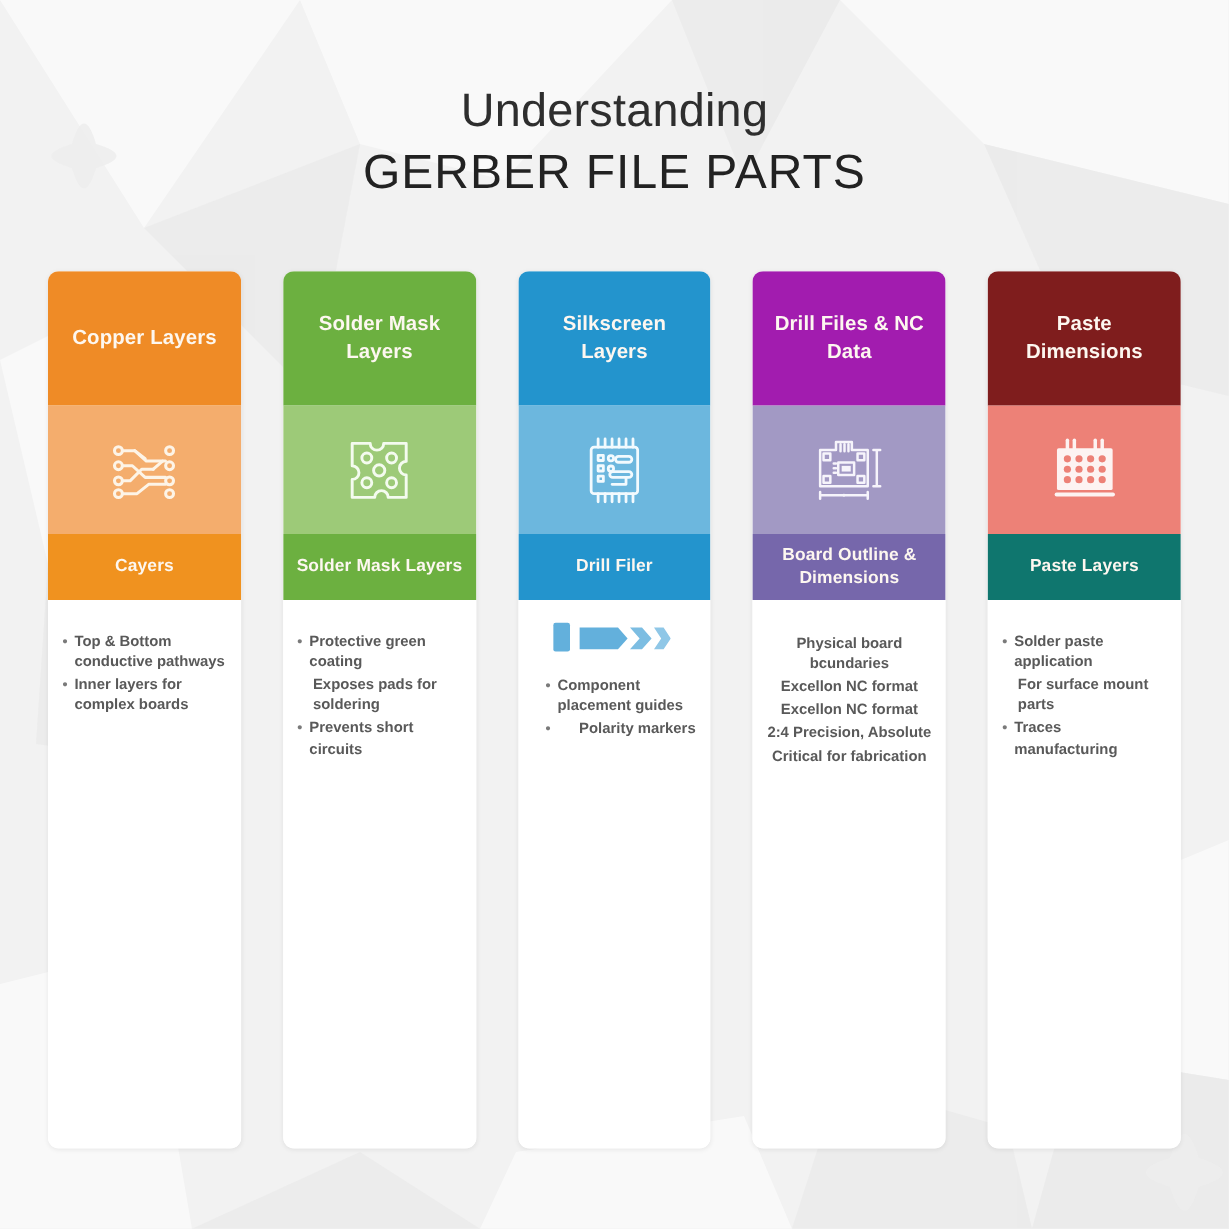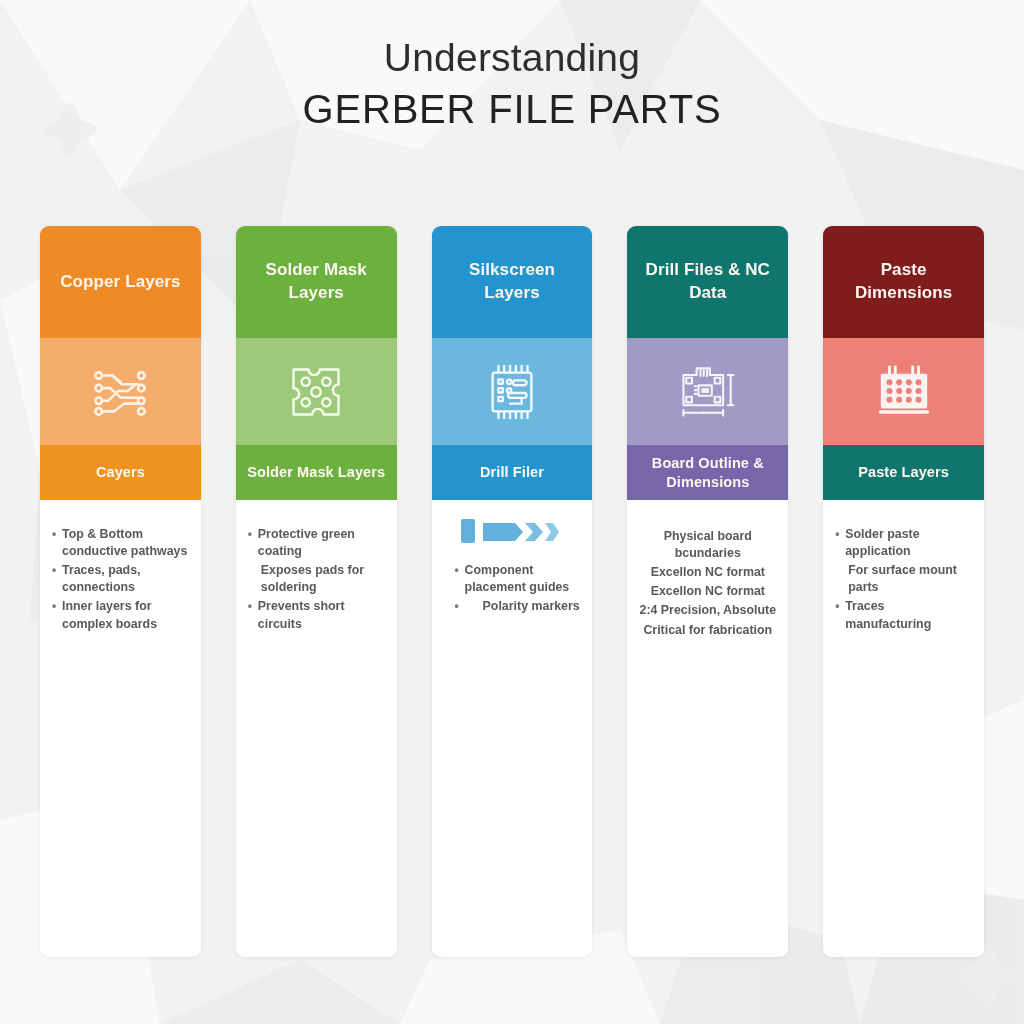--- a/index.html
+++ b/index.html
@@ -9,21 +9,21 @@
     background:#f2f2f2;
     position:relative;
     overflow:hidden;
   }
   
   #bg-texture { position:absolute; inset:0; z-index:0; }
   
   #header {
     position:absolute; top:0; left:0; width:1024px; height:200px;
     z-index:2;
-    display:flex; flex-direction:column; align-items:center; justify-content:flex-start;
+    display:flex; flex-direction:column; align-items:center; justify-content:center;
     padding-top:38px;
   }
   #title-line1 {
     font-size:39px; font-weight:400; color:#2e2e2e;
     letter-spacing:0.2px; line-height:1.05;
   }
   #title-line2 {
     font-size:40px; font-weight:400; color:#222222;
     letter-spacing:0.8px; margin-top:9px; line-height:1.05;
   }
@@ -145,21 +145,20 @@
         <path d="M40 31 L48 24"></path>
         <path d="M24 15 L33 22"></path>
       </svg>
     </div>
     <div class="card-label-band" style="background:#f0921f">
       <div class="card-label-text">Cayers</div>
     </div>
     <div class="card-body">
       <ul class="bullets">
         <li class="bulleted">Top &amp; Bottom conductive pathways</li>
-        <li class="bulleted">Traces, pads, connections</li>
         <li class="bulleted">Inner layers for complex boards</li>
       </ul>
     </div>
   </div>
 
   <div class="card">
     <div class="card-head" style="background:#6cb040">
       <div class="card-head-text">Solder Mask Layers</div>
     </div>
     <div class="card-icon-band" style="background:#9dca78">
@@ -216,21 +215,21 @@
         <path d="M84 5 H92 L98 14 L92 23 H84 L90 14 Z" fill="#8fc7e7"></path>
       </svg>
       <ul class="bullets indent-right">
         <li class="bulleted">Component placement guides</li>
         <li class="bulleted" style="padding-left:40px">Polarity markers</li>
       </ul>
     </div>
   </div>
 
   <div class="card">
-    <div class="card-head" style="background:#0f766e">
+    <div class="card-head" style="background:#a21caf">
       <div class="card-head-text">Drill Files &amp; NC Data</div>
     </div>
     <div class="card-icon-band" style="background:#a299c4">
       <svg width="68" height="62" viewBox="0 0 72 64" fill="none" stroke="#f6f4fb" stroke-width="2.2" stroke-linecap="round" stroke-linejoin="round">
         <path d="M10 14 H24 V7 H38 V14 H52 V46 H10 Z"></path>
         <rect x="13" y="17" width="6" height="6"></rect>
         <rect x="43" y="17" width="6" height="6"></rect>
         <rect x="13" y="37" width="6" height="6"></rect>
         <rect x="43" y="37" width="6" height="6"></rect>
         <rect x="26" y="25" width="14" height="11"></rect>

